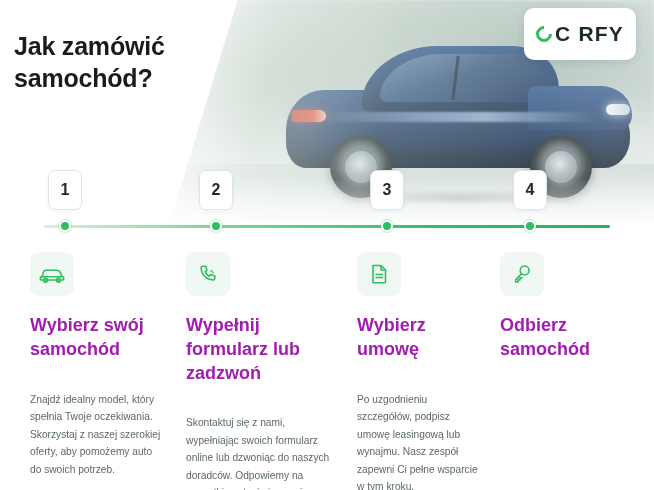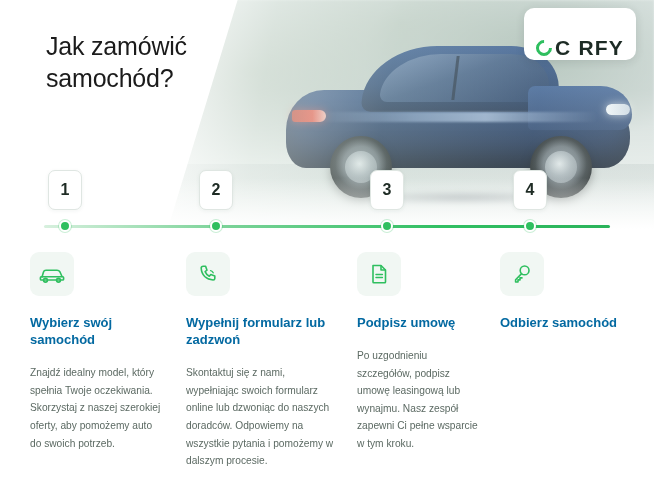--- a/index.html
+++ b/index.html
@@ -183,21 +183,21 @@
 
   
   .logo-card {
     position: absolute;
     right: 18px; top: 8px;
     width: 112px; height: 52px;
     background: #ffffff;
     border-radius: 10px;
     box-shadow: 0 2px 10px rgba(30,45,40,0.12);
     display: flex;
-    align-items: flex-end;
+    align-items: center;
     justify-content: center;
     gap: 2px;
   }
   .logo-text {
     font-size: 21px;
     font-weight: bold;
     letter-spacing: 1.2px;
     color: #1d2b25;
     display: flex;
     align-items: center;
@@ -208,25 +208,25 @@
     border: 3px solid #2fbf5f;
     border-radius: 50%;
     border-right-color: transparent;
     transform: rotate(-45deg);
     margin-right: 3px;
   }
 
   
   .title {
     position: absolute;
-    left: 46px; top: 30px;
+    left: 14px; top: 30px;
     width: 250px;
     font-size: 25px;
     line-height: 1.28;
-    font-weight: normal;
+    font-weight: bold;
     color: #1b1b1b;
     letter-spacing: -0.2px;
   }
 
   
   .steps-line {
     position: absolute;
     left: 44px; top: 225px;
     width: 566px; height: 3px;
     background: linear-gradient(90deg, #d7f0de 0%, #7fd49b 30%, #31bf63 70%, #2ab35a 100%);
@@ -267,25 +267,25 @@
   .icon-box {
     width: 44px; height: 44px;
     border-radius: 9px;
     background: #f1f7f3;
     display: flex;
     align-items: center;
     justify-content: center;
     margin-bottom: 18px;
   }
   .col h3 {
-    font-size: 13px;
+    font-size: 18px;
     line-height: 1.32;
     font-weight: bold;
-    color: #0369a1;
-    margin-bottom: 16px;
+    color: #a21caf;
+    margin-bottom: 29px;
   }
   .col p {
     font-size: 10.2px;
     line-height: 1.72;
     color: #5c6a63;
   }
 
   .c1 { left: 30px;  width: 136px; }
   .c2 { left: 186px; width: 148px; }
   .c3 { left: 357px; width: 124px; }
@@ -366,21 +366,21 @@
   </div>
 
   <div class="col c3">
     <div class="icon-box">
       <svg width="22" height="24" viewBox="0 0 22 24">
         <path d="M5 3.5 L13 3.5 L17.5 8 L17.5 20 Q17.5 20.8 16.7 20.8 L5.8 20.8 Q5 20.8 5 20 Z" fill="none" stroke="#2fbf5f" stroke-width="1.6" stroke-linejoin="round"></path>
         <path d="M13 3.5 L13 8 L17.5 8" fill="none" stroke="#2fbf5f" stroke-width="1.6" stroke-linejoin="round"></path>
         <path d="M8 12.5 L14.4 12.5 M8 15.6 L14.4 15.6" stroke="#2fbf5f" stroke-width="1.5" stroke-linecap="round"></path>
       </svg>
     </div>
-    <h3>Podpisz umowę</h3>
+    <h3>Wybierz umowę</h3>
     <p>Po uzgodnieniu szczegółów, podpisz umowę leasingową lub wynajmu. Nasz zespół zapewni Ci pełne wsparcie w tym kroku.</p>
   </div>
 
   <div class="col c4">
     <div class="icon-box">
       <svg width="24" height="24" viewBox="0 0 24 24">
         <circle cx="14.6" cy="8.4" r="4.4" fill="none" stroke="#2fbf5f" stroke-width="1.6"></circle>
         <path d="M11.6 11.6 L5.6 17.8 L5.6 20 L8 20 L8 17.9 L10 17.9 L10 15.9 L12 15.9" fill="none" stroke="#2fbf5f" stroke-width="1.6" stroke-linejoin="round" stroke-linecap="round"></path>
       </svg>
     </div>

